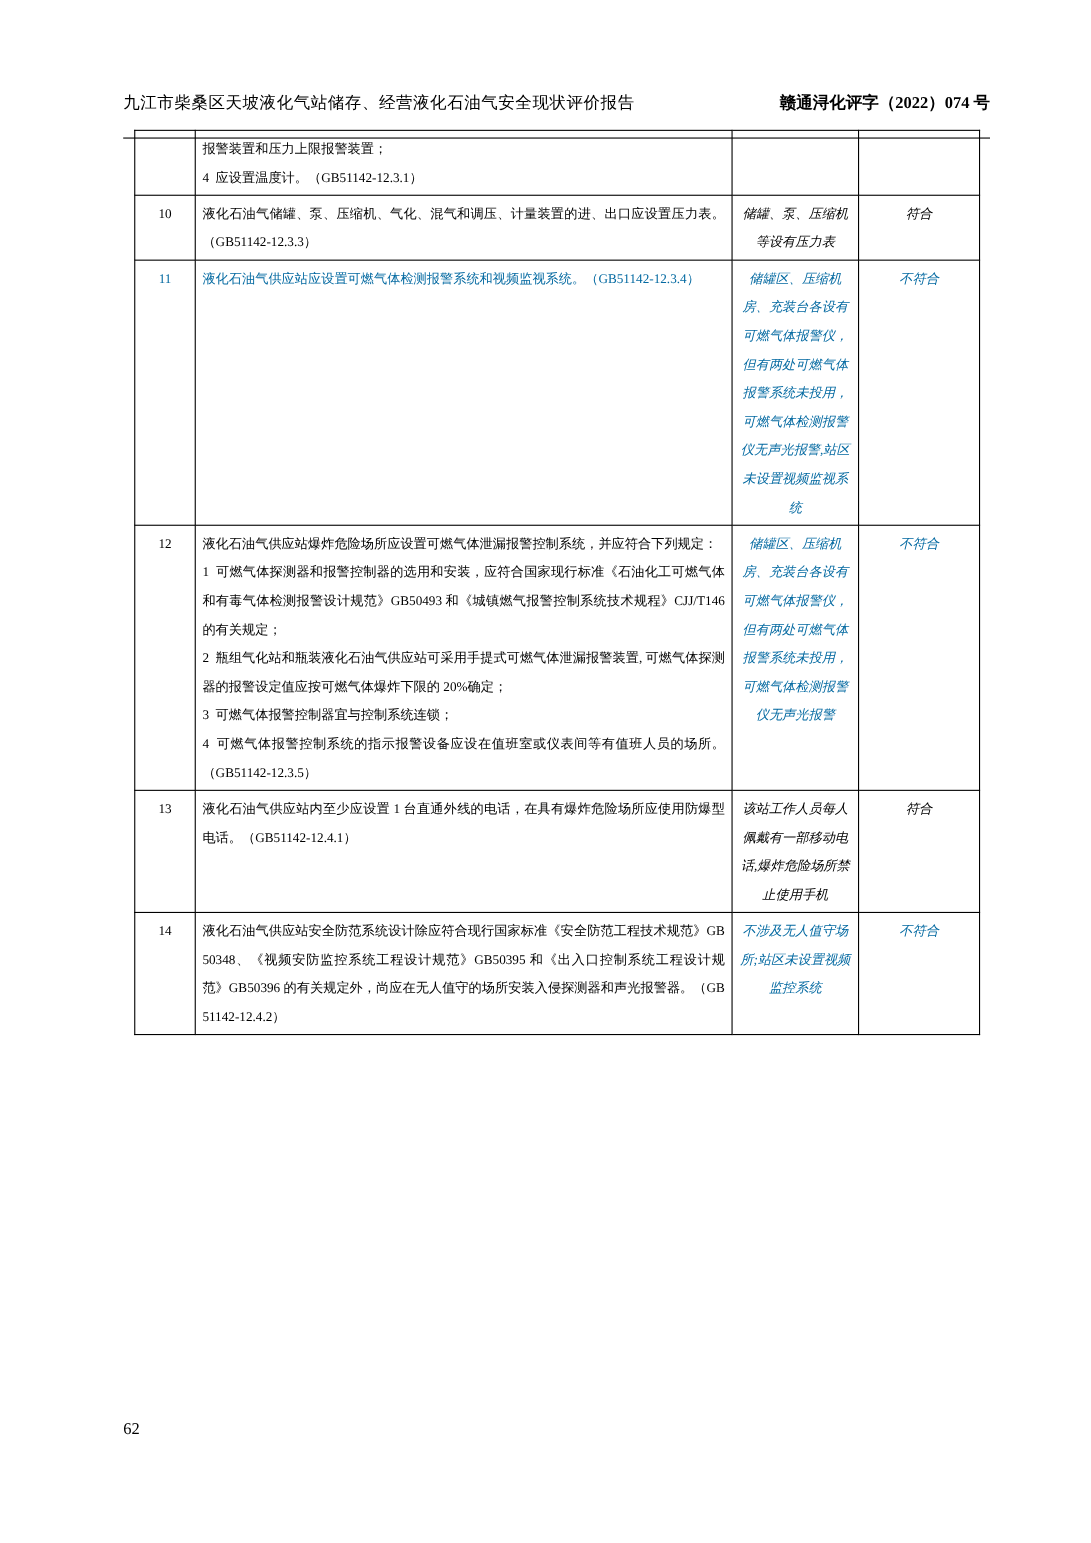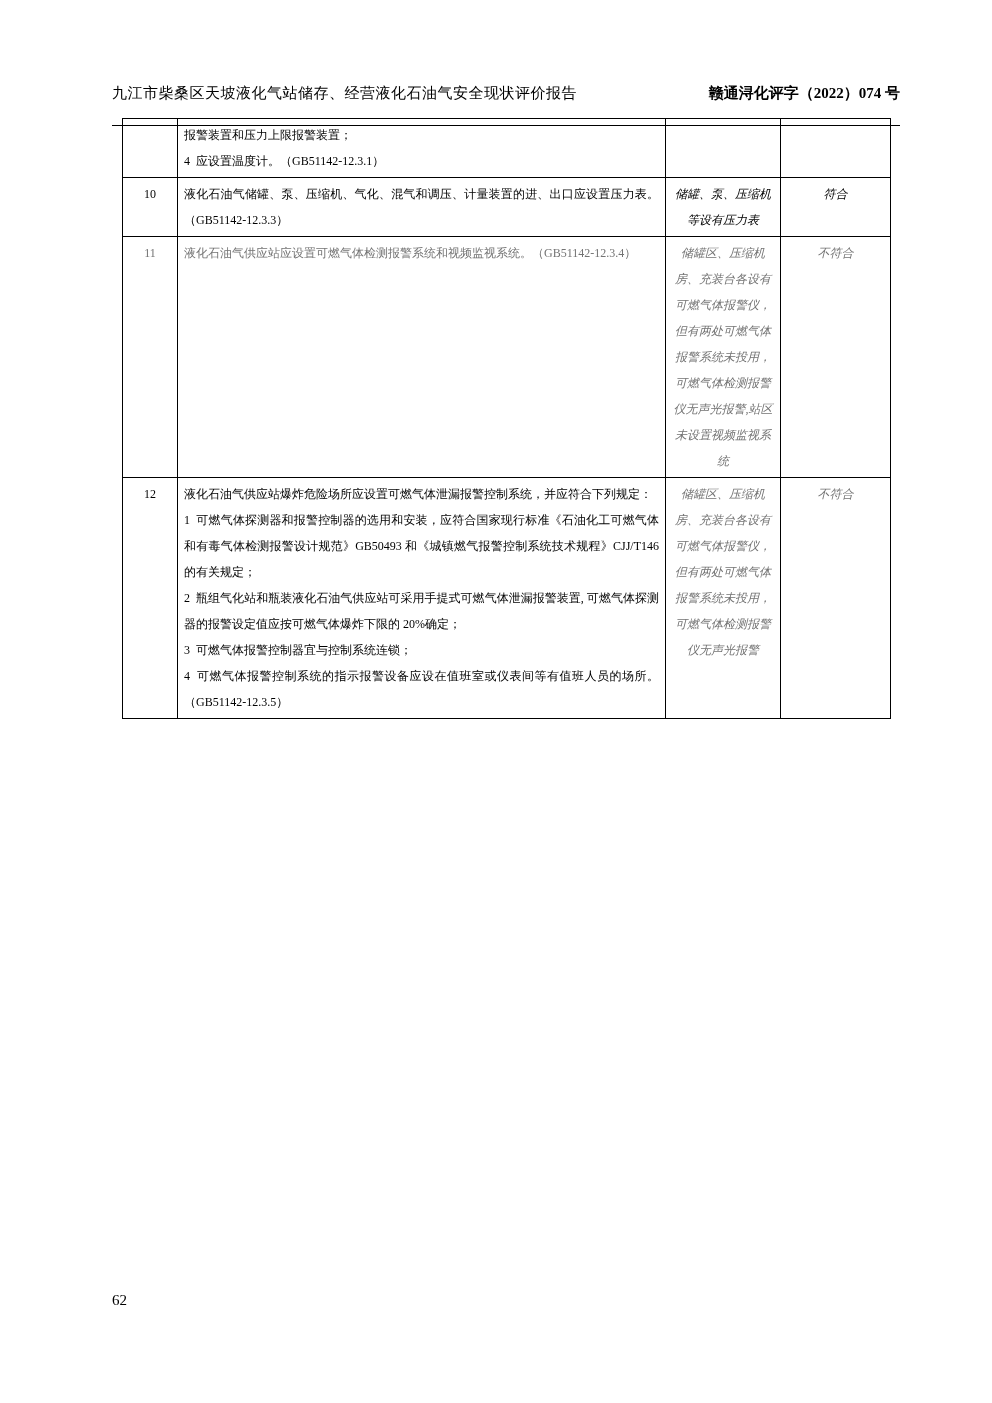--- a/index.html
+++ b/index.html
@@ -66,21 +66,21 @@
     line-height: 28px;
     padding-left: 4px;
     padding-right: 4px;
     font-style: italic;
   }
   td.cell-result {
     text-align: center;
     white-space: pre-wrap;
     font-style: italic;
   }
-  .red { color: #737373; }
+  .red { color: #0369a1; }
   .footer {
     position: absolute;
     left: 112px;
     top: 1292px;
     width: 768px;
     text-align: left;
     font-size: 15px;
   }
 </style>
 </head>
@@ -123,20 +123,32 @@
         <tr>
           <td class="cell-num">12</td>
           <td class="cell-requirement">液化石油气供应站爆炸危险场所应设置可燃气体泄漏报警控制系统，并应符合下列规定：
 1  可燃气体探测器和报警控制器的选用和安装，应符合国家现行标准《石油化工可燃气体和有毒气体检测报警设计规范》GB50493 和《城镇燃气报警控制系统技术规程》CJJ/T146 的有关规定；
 2  瓶组气化站和瓶装液化石油气供应站可采用手提式可燃气体泄漏报警装置, 可燃气体探测器的报警设定值应按可燃气体爆炸下限的 20%确定；
 3  可燃气体报警控制器宜与控制系统连锁；
 4  可燃气体报警控制系统的指示报警设备应设在值班室或仪表间等有值班人员的场所。（GB51142-12.3.5）</td>
           <td class="cell-finding red">储罐区、压缩机房、充装台各设有可燃气体报警仪，但有两处可燃气体报警系统未投用，可燃气体检测报警仪无声光报警</td>
           <td class="cell-result red">不符合</td>
         </tr>
+        <tr>
+          <td class="cell-num">13</td>
+          <td class="cell-requirement">液化石油气供应站内至少应设置 1 台直通外线的电话，在具有爆炸危险场所应使用防爆型电话。（GB51142-12.4.1）</td>
+          <td class="cell-finding">该站工作人员每人佩戴有一部移动电话,爆炸危险场所禁止使用手机</td>
+          <td class="cell-result">符合</td>
+        </tr>
+        <tr>
+          <td class="cell-num">14</td>
+          <td class="cell-requirement">液化石油气供应站安全防范系统设计除应符合现行国家标准《安全防范工程技术规范》GB50348、《视频安防监控系统工程设计规范》GB50395 和《出入口控制系统工程设计规范》GB50396 的有关规定外，尚应在无人值守的场所安装入侵探测器和声光报警器。（GB51142-12.4.2）</td>
+          <td class="cell-finding red">不涉及无人值守场所;站区未设置视频监控系统</td>
+          <td class="cell-result red">不符合</td>
+        </tr>
       </tbody>
   </table>
 
   <div class="footer">
     <span>62</span>
   </div>
 
 </div>
 
 </body></html>

